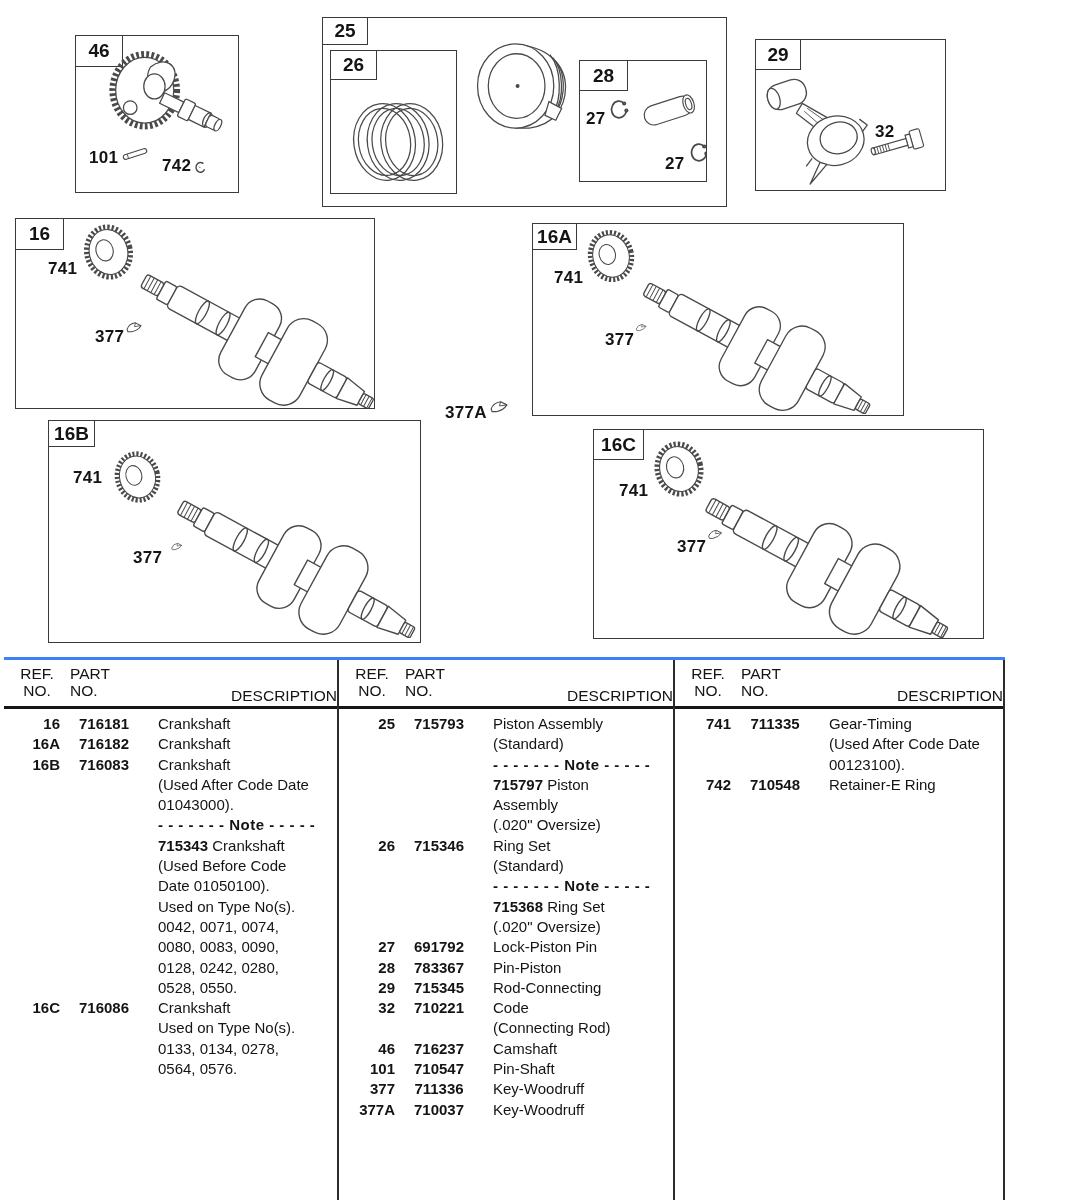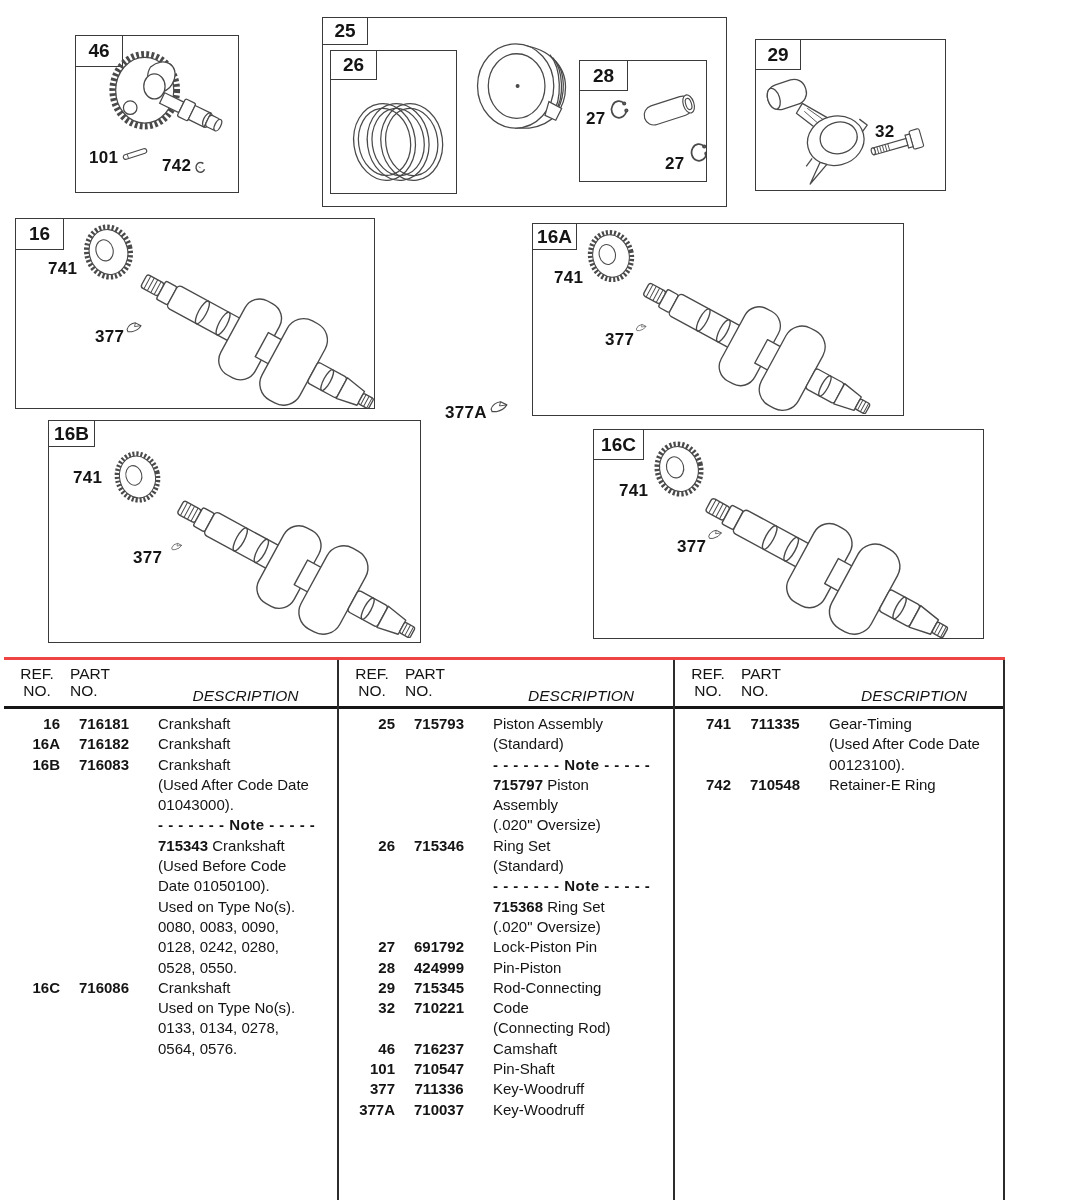--- a/index.html
+++ b/index.html
@@ -5,30 +5,30 @@
   html,body{margin:0;padding:0;background:#fff;}
   .canvas{position:relative;width:1073px;height:1200px;background:#fff;
           font-family:"Liberation Sans",sans-serif;color:#141414;overflow:hidden;}
   .pbox{position:absolute;border:1.4px solid #3a3a3a;background:#fff;box-sizing:border-box;overflow:hidden;}
   .plabel{position:absolute;left:0;top:0;border-right:1.4px solid #3a3a3a;border-bottom:1.4px solid #3a3a3a;
           display:flex;align-items:center;justify-content:center;font-weight:bold;font-size:19px;background:#fff;box-sizing:border-box;}
   .callout{position:absolute;font-weight:bold;font-size:17px;letter-spacing:.3px;white-space:nowrap;}
   .art{position:absolute;}
   .defs{position:absolute;width:0;height:0;}
   
-  .ptable{position:absolute;left:4px;top:657px;width:1001px;height:543px;border-top:3px solid #ef4444;box-sizing:border-box;}
+  .ptable{position:absolute;left:4px;top:657px;width:1001px;height:543px;border-top:3px solid #3b82f6;box-sizing:border-box;}
   .hsep{position:absolute;left:0;top:46px;width:100%;height:3px;background:#161616;}
   .pcol{position:absolute;top:0;height:100%;box-sizing:border-box;}
   .pcol.c1{left:0;width:333px;}
   .pcol.c2{left:333px;width:336px;border-left:2px solid #2c2c2c;}
   .pcol.c3{left:669px;width:332px;border-left:2px solid #2c2c2c;border-right:2px solid #2c2c2c;}
   .phead{display:flex;height:46px;padding-top:5px;box-sizing:border-box;font-size:15.5px;}
   .h-ref{width:66px;text-align:center;line-height:17px;}
   .h-part{width:84px;line-height:17px;}
-  .h-desc{flex:1;text-align:center;align-self:flex-end;padding-bottom:1px;font-style:italic;}
+  .h-desc{flex:1;text-align:right;align-self:flex-end;padding-bottom:1px;}
   .plines{padding-top:8px;}
   .tline{display:flex;line-height:20.3px;font-size:15px;}
   .tref{width:56px;text-align:right;font-weight:bold;flex:none;}
   .tpart{width:88px;text-align:center;font-weight:bold;flex:none;}
   .tdesc{margin-left:10px;white-space:pre;}
   .tnote{font-weight:bold;letter-spacing:.5px;}
   svg .ln{stroke:#4a4a4a;fill:#fff;}
 </style>
 </head>
 <body>
@@ -342,20 +342,25 @@
             <span class="tdesc">Date 01050100).</span>
           </div>
           <div class="tline">
             <span class="tref"></span>
             <span class="tpart"></span>
             <span class="tdesc">Used on Type No(s).</span>
           </div>
           <div class="tline">
             <span class="tref"></span>
             <span class="tpart"></span>
+            <span class="tdesc">0042, 0071, 0074,</span>
+          </div>
+          <div class="tline">
+            <span class="tref"></span>
+            <span class="tpart"></span>
             <span class="tdesc">0080, 0083, 0090,</span>
           </div>
           <div class="tline">
             <span class="tref"></span>
             <span class="tpart"></span>
             <span class="tdesc">0128, 0242, 0280,</span>
           </div>
           <div class="tline">
             <span class="tref"></span>
             <span class="tpart"></span>
@@ -452,21 +457,21 @@
             <span class="tpart"></span>
             <span class="tdesc">(.020" Oversize)</span>
           </div>
           <div class="tline">
             <span class="tref">27</span>
             <span class="tpart">691792</span>
             <span class="tdesc">Lock-Piston Pin</span>
           </div>
           <div class="tline">
             <span class="tref">28</span>
-            <span class="tpart">424999</span>
+            <span class="tpart">783367</span>
             <span class="tdesc">Pin-Piston</span>
           </div>
           <div class="tline">
             <span class="tref">29</span>
             <span class="tpart">715345</span>
             <span class="tdesc">Rod-Connecting</span>
           </div>
           <div class="tline">
             <span class="tref">32</span>
             <span class="tpart">710221</span>

